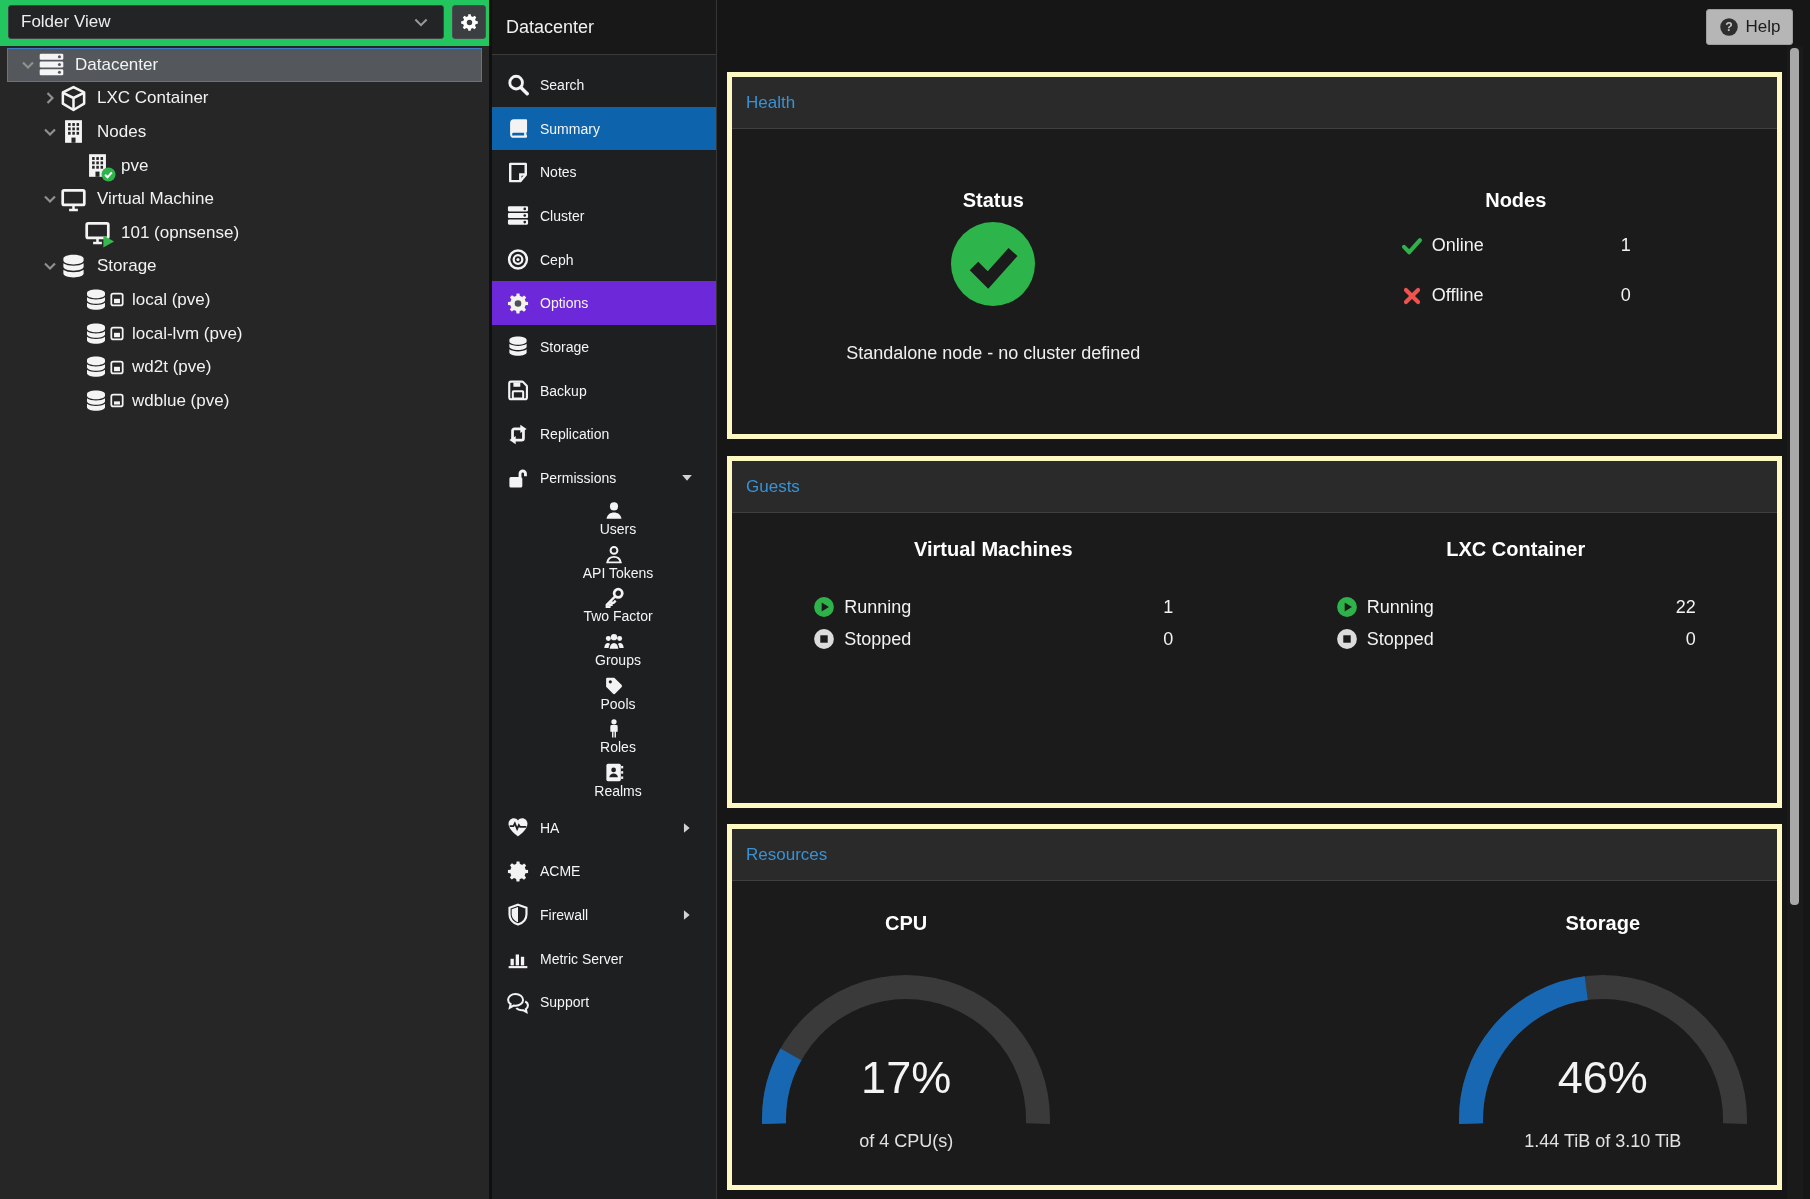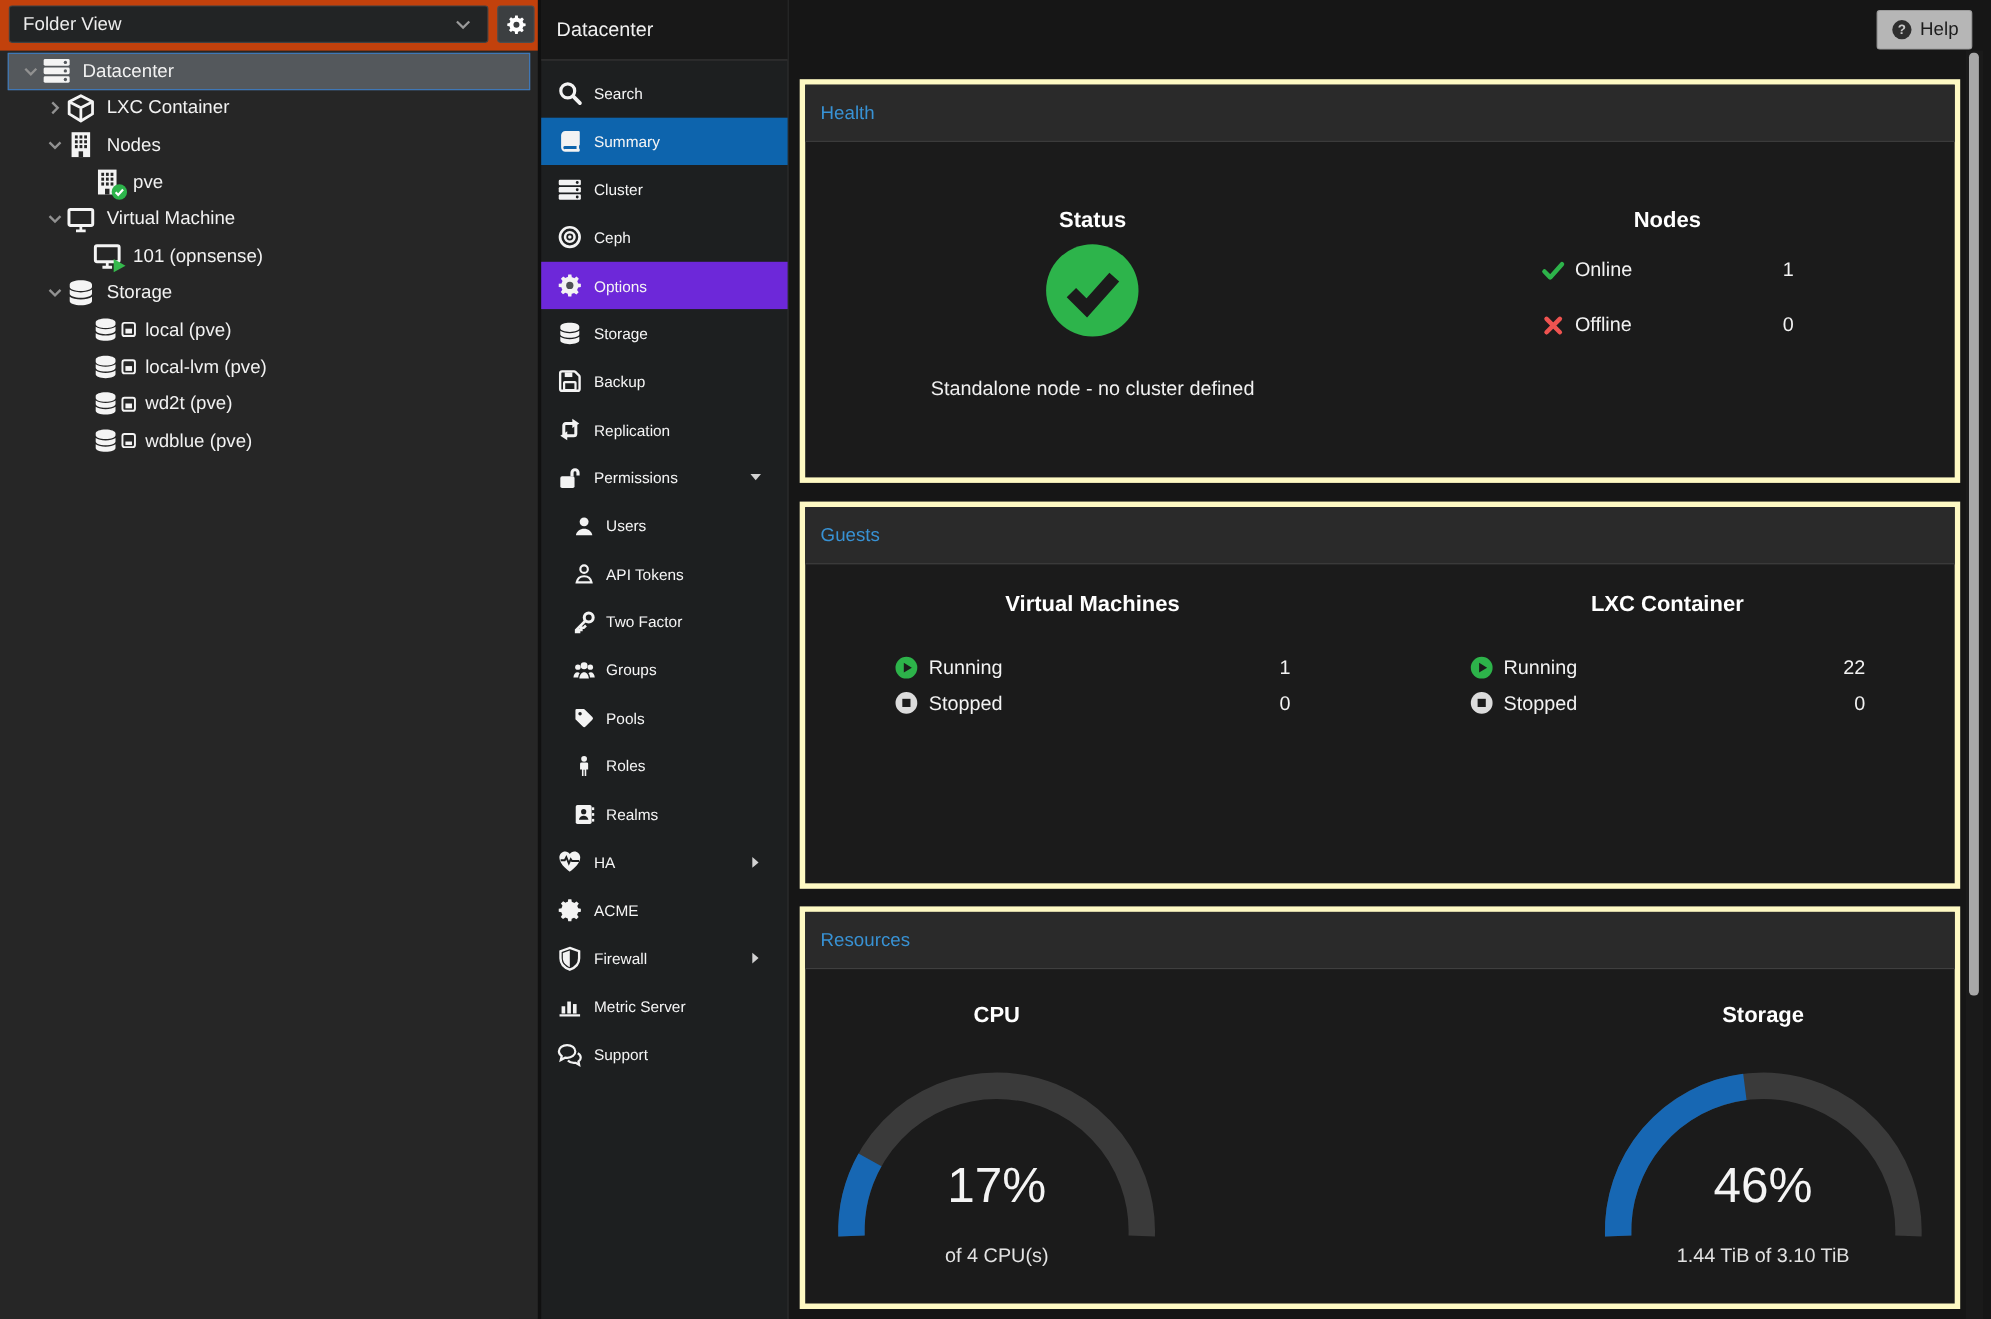--- a/index.html
+++ b/index.html
@@ -7,21 +7,21 @@
   body {
     position:relative; width:1810px; height:1199px; overflow:hidden;
     font-family:"Liberation Sans", sans-serif; color:#f2f2f2;
     --hole:#1d1d1d;
   }
   .icon { display:inline-flex; align-items:center; justify-content:center; flex:0 0 auto; }
   .icon svg { width:100%; height:100%; display:block; }
 
   
   .left-panel { position:absolute; left:0; top:0; width:489px; height:1199px; background:#262626; --hole:#262626; }
-  .tree-toolbar { position:absolute; left:0; top:0; width:100%; height:46px; background:#c2410c;text-align:center; }
+  .tree-toolbar { position:absolute; left:0; top:0; width:100%; height:46px; background:#22c55e;text-align:center; }
   .view-selector { position:absolute; left:8px; top:5px; width:436px; height:34px; background:#222425;
     border:1px solid #3f4142; border-radius:3px; display:flex; align-items:center; padding:0 12px;
     font-size:17px; color:#ededed; cursor:pointer; }
   .view-selector .combo-caret { margin-left:auto; width:20px; height:20px; color:#9a9a9a; }
   .gear-btn { position:absolute; left:452px; top:5px; width:34px; height:34px; background:#3c3f41; --hole:#3c3f41;
     border:1px solid #4a4d4f; border-radius:3px; display:flex; align-items:center; justify-content:center; cursor:pointer; }
   .gear-btn .icon { width:19px; height:19px; color:#fff; }
 
   .tree { position:absolute; left:0; top:48px; right:0; }
   .tree-row { position:relative; height:33.6px; margin:0 7px; display:flex; align-items:center;
@@ -40,21 +40,21 @@
   
   .panel-gap { position:absolute; left:489px; top:0; width:3px; height:1199px; background:#101010; }
   .menu-panel { position:absolute; left:492px; top:0; width:225px; height:1199px; background:#1d1f20;
     border-right:1px solid #353535; --hole:#1d1f20; }
   .menu-header { height:55px; line-height:55px; padding-left:14px; font-size:18px; color:#f0f0f0;
     border-bottom:1px solid #3a3a3a; background:#181818; }
   .menu-items { position:absolute; left:0; top:63px; right:0; }
   .menu-row { position:relative; height:43.7px; display:flex; align-items:center; padding-left:13px;
     font-size:14px; color:#f5f5f5; cursor:pointer; }
   .menu-row .m-icon { width:26px; height:23px; margin-right:9px; color:#f3f3f3; }
-  .menu-row.sub { padding-left:28px; }
+  .menu-row.sub { padding-left:28px;flex-direction:column; }
   .menu-row.sub .m-icon { width:22px; height:21px; margin-right:9px; }
   .menu-row.selected { background:#0d64ad; --hole:#0d64ad; }
   .menu-row.hover { background:#6d28d9; --hole:#4e5154; }
   .menu-caret { position:absolute; right:22px; width:14px; height:14px; color:#d2d2d2; }
 
   
   .main { position:absolute; left:717px; top:0; width:1093px; height:1199px; background:#161616; }
   .help-btn { position:absolute; left:989px; top:9px; width:87px; height:36px; background:#b6b6b6;
     border:1px solid #9d9d9d; border-radius:3px; display:flex; align-items:center; justify-content:center;
     gap:7px; cursor:pointer; }
@@ -321,20 +321,29 @@
         </span>
         <span>Search</span>
       </div>
       <div class="menu-row selected">
         <span class="icon m-icon">
           <svg viewBox="0 0 16 16">
             <path fill="currentColor" d="M13.6 1.5H5.2A2.7 2.7 0 002.5 4.2v7.6a2.7 2.7 0 002.7 2.7h8.4a.7.7 0 00.7-.7v-.7a.7.7 0 00-.4-.6 6 6 0 010-1.9.6.6 0 00.4-.6V2.2a.7.7 0 00-.7-.7zM12.3 12.9H5.2a1 1 0 110-1.9h7.1a8 8 0 000 1.9z"></path>
           </svg>
         </span>
         <span>Summary</span>
+      </div>
+      <div class="menu-row">
+        <span class="icon m-icon">
+          <svg viewBox="0 0 16 16">
+            <path d="M2.6 2h10.8v7.6l-3.8 4.4H2.6z" fill="none" stroke="currentColor" stroke-width="1.7" stroke-linejoin="round"></path>
+            <path d="M13.2 9.4H9.6V14" fill="none" stroke="currentColor" stroke-width="1.7"></path>
+          </svg>
+        </span>
+        <span>Notes</span>
       </div>
       <div class="menu-row">
         <span class="icon m-icon">
           <svg viewBox="0 0 16 16">
             <g fill="currentColor">
               <rect x="1" y="1.6" width="14" height="3.6" rx=".8"></rect>
               <rect x="1" y="6.2" width="14" height="3.6" rx=".8"></rect>
               <rect x="1" y="10.8" width="14" height="3.6" rx=".8"></rect>
             </g>
             <g fill="var(--hole)">

